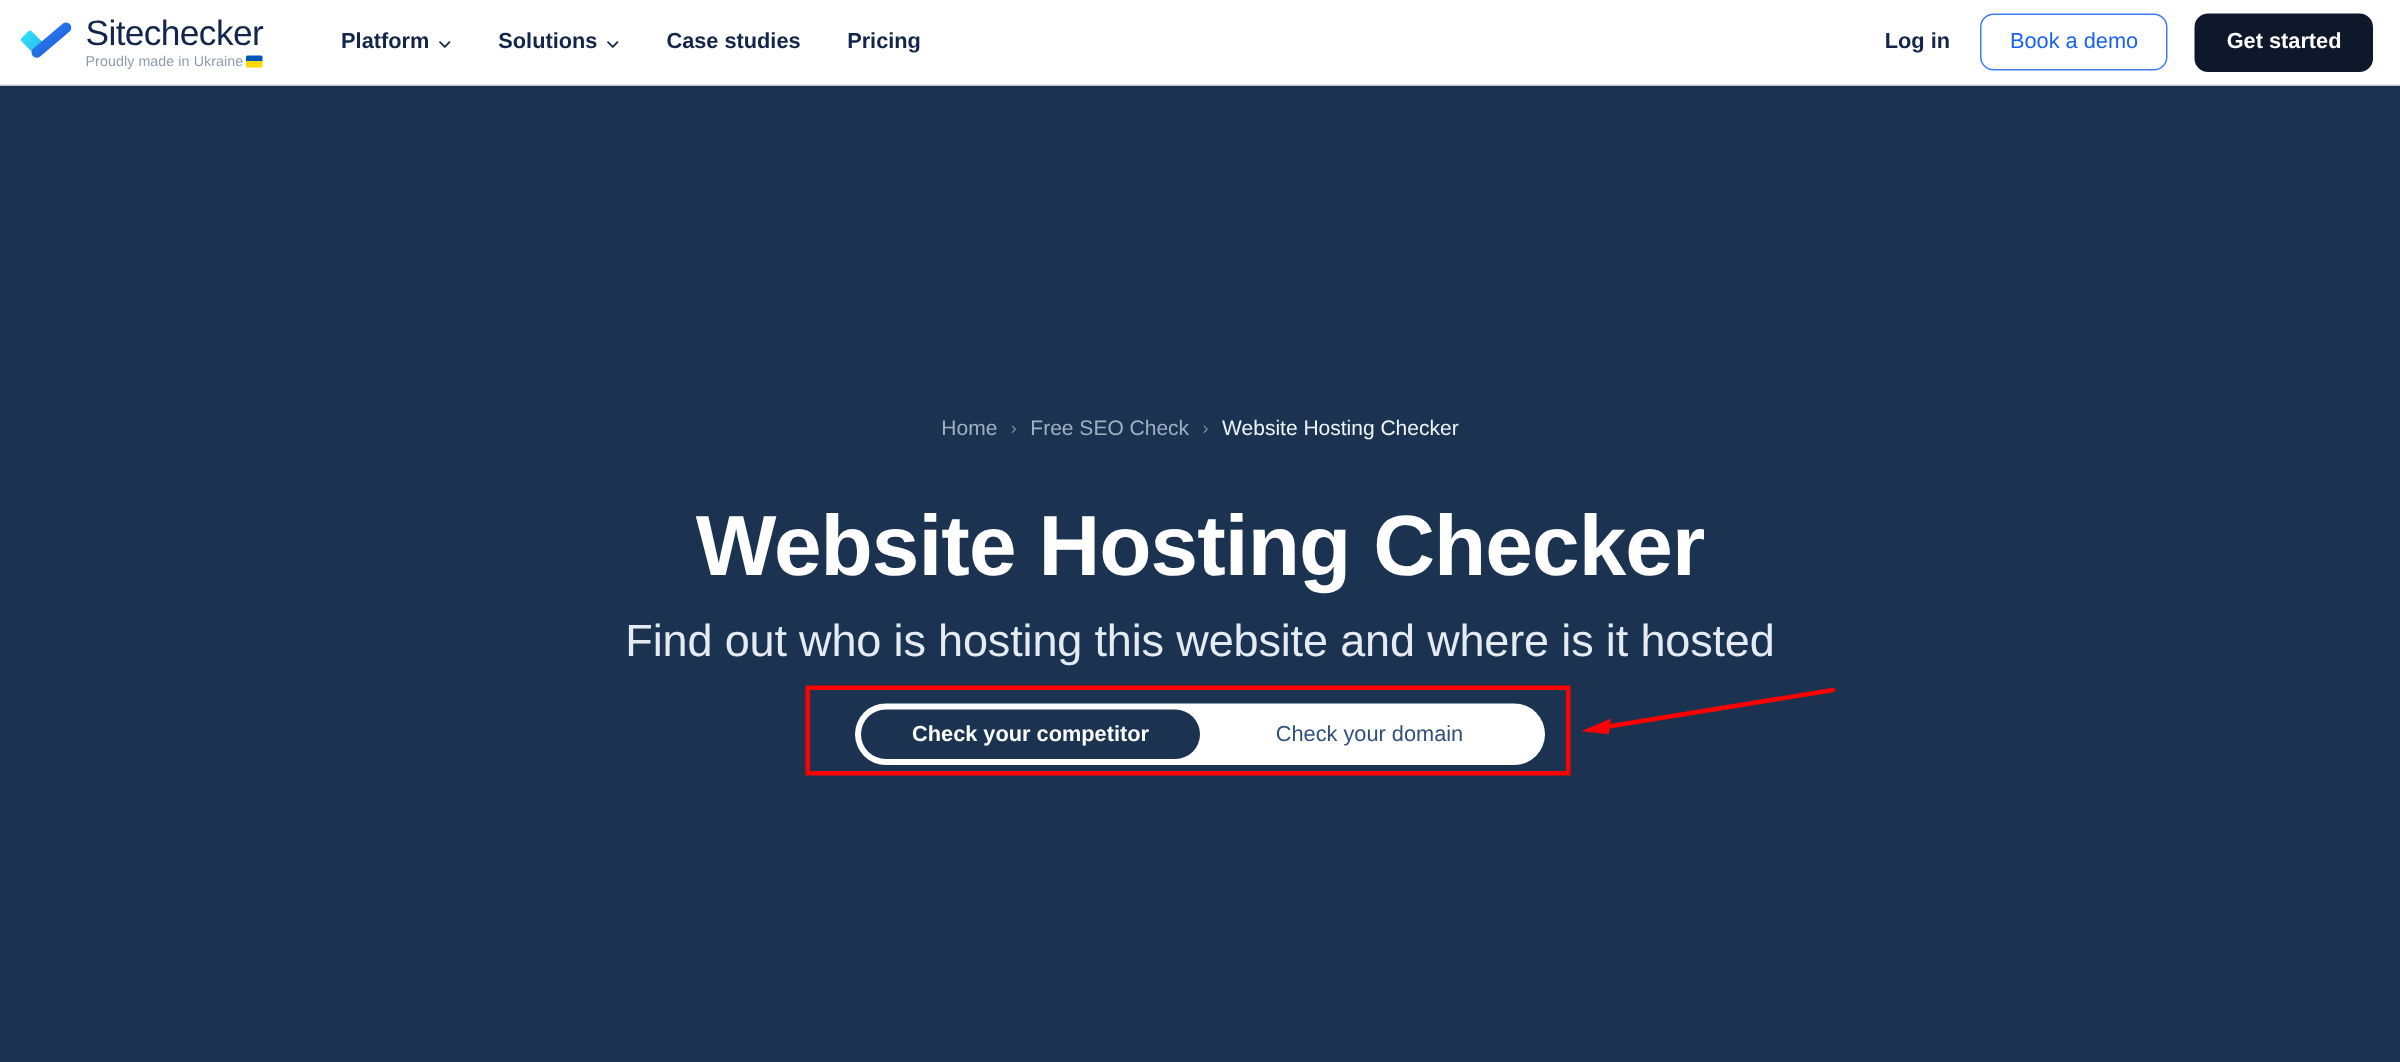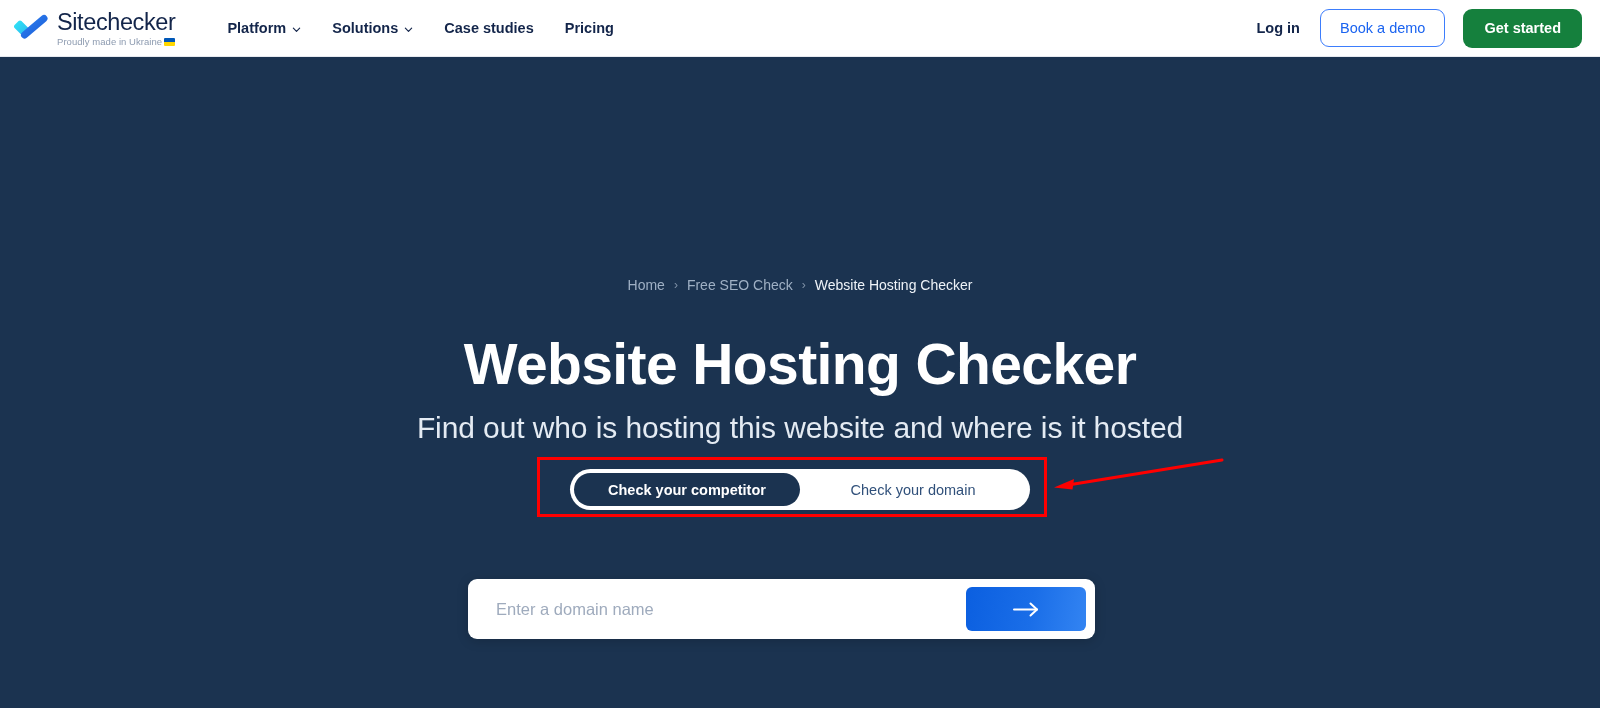--- a/index.html
+++ b/index.html
@@ -130,21 +130,21 @@
     font-size: 14.5px;
     font-weight: 400;
     border-radius: 9px;
     padding: 10px 19px;
     cursor: pointer;
     white-space: nowrap;
     font-family: inherit;
   }
 
   .btn-started {
-    background: #15803d;
+    background: #0f172a;
     color: #ffffff;
     border: none;
     font-size: 14.5px;
     font-weight: 700;
     border-radius: 9px;
     padding: 11.5px 21px;
     cursor: pointer;
     white-space: nowrap;
     font-family: inherit;
   }
@@ -379,29 +379,20 @@
 
       <h1 class="hero-title">Website Hosting Checker</h1>
 
       <p class="hero-sub">Find out who is hosting this website and where is it hosted</p>
 
       <div class="toggle-wrap">
         <div class="toggle-opt active">Check your competitor</div>
         <div class="toggle-opt inactive">Check your domain</div>
       </div>
 
-      <div class="search-box">
-        <input class="search-input" type="text" placeholder="Enter a domain name" style="">
-        <button class="search-submit">
-          <svg class="arrow-ico" viewBox="0 0 28 17">
-            <path d="M2 8.5 H25" stroke="#ffffff" stroke-width="2" stroke-linecap="round" fill="none"></path>
-            <path d="M18.5 2.5 L25 8.5 L18.5 14.5" stroke="#ffffff" stroke-width="2" stroke-linecap="round" stroke-linejoin="round" fill="none"></path>
-          </svg>
-        </button>
-      </div>
 
     </div>
   </section>
 
   <div class="anno-box"></div>
 
   <svg class="anno-arrow" viewBox="0 0 200 50">
     <path d="M182 12 L28 37" stroke="#ff0000" stroke-width="3" stroke-linecap="round" fill="none"></path>
     <path d="M14 39.5 L34 31 L32.5 41.5 Z" fill="#ff0000"></path>
   </svg>

